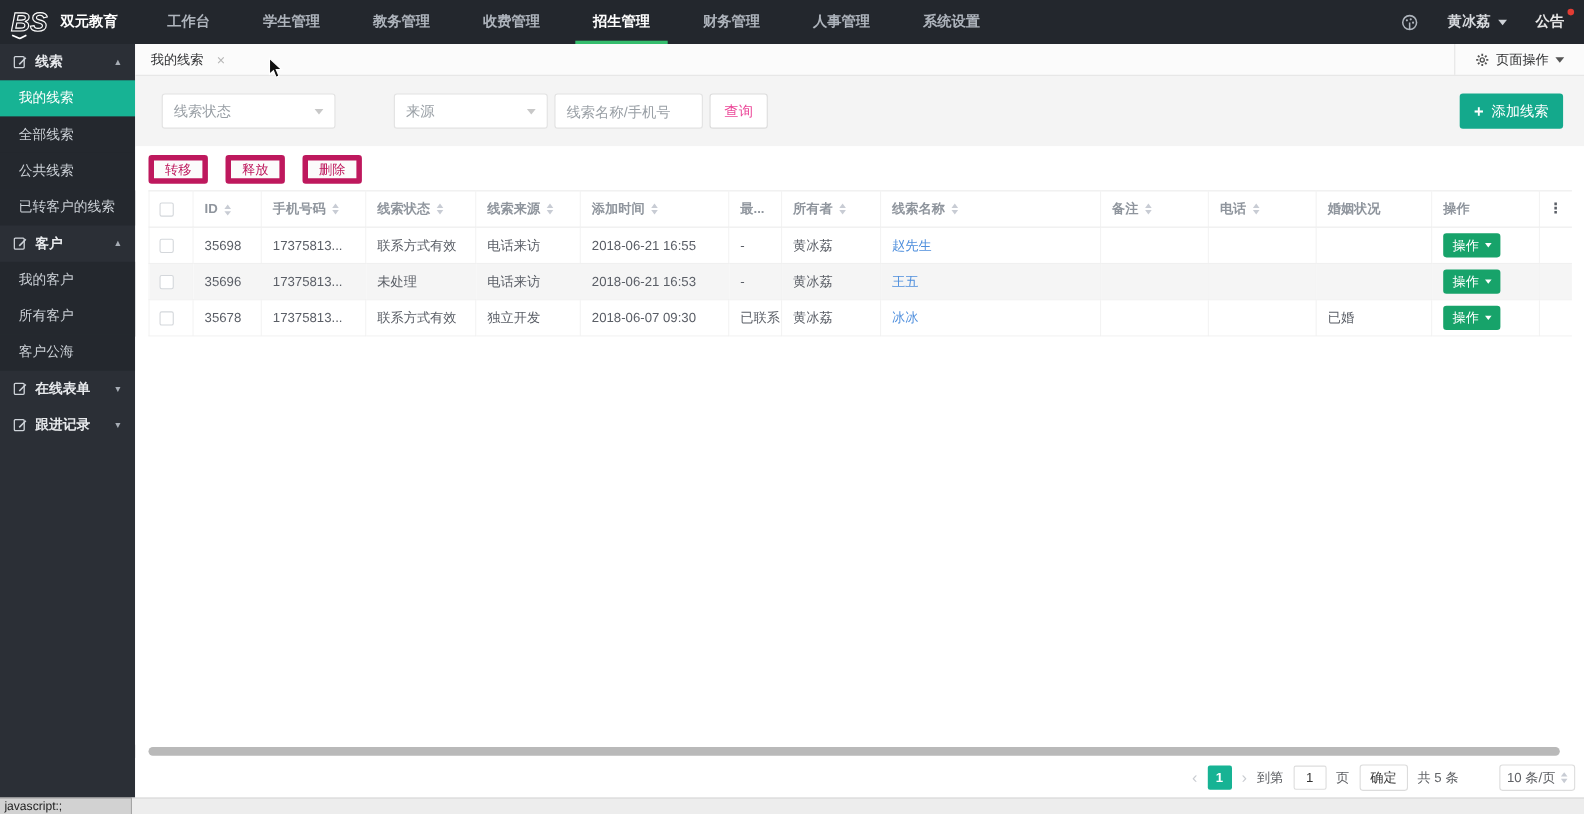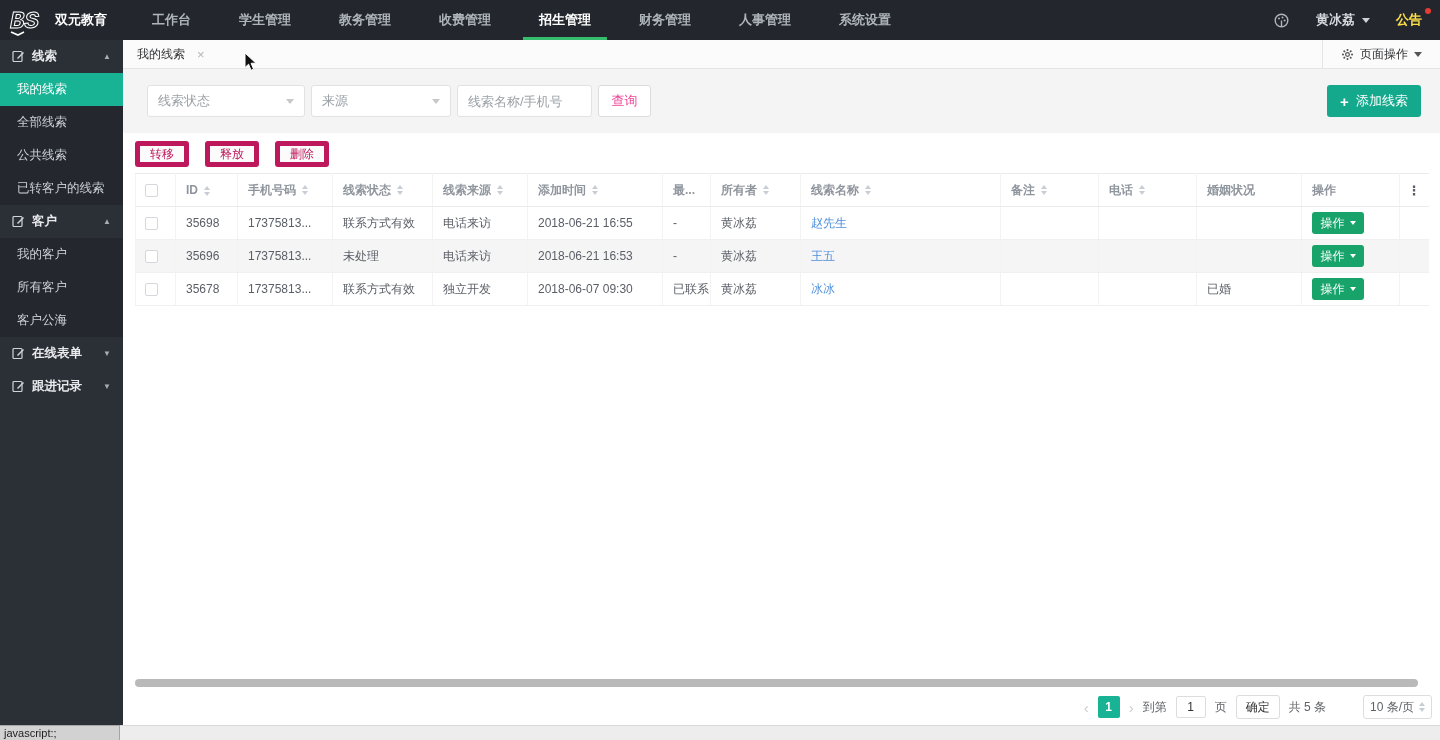--- a/index.html
+++ b/index.html
@@ -1,31 +1,31 @@
 <!DOCTYPE html>
 <html><head>
 <meta charset="utf-8">
 <style>
   * { box-sizing: border-box; margin: 0; padding: 0; }
   html, body { width: 1440px; height: 740px; overflow: hidden;
     font-family: "Liberation Sans", "DejaVu Sans", sans-serif; background: #fff; }
 
   
-  .topbar { height: 40px; background: #23272d; display: flex; align-items: center; font-family: Liberation Mono, monospace; }
+  .topbar { height: 40px; background: #23272d; display: flex; align-items: center; }
   .logo { display: flex; align-items: center; padding: 0 10px 0 8px; min-width: 128px; }
   .brand { color: #fff; font-size: 13px; font-weight: bold; margin-left: 5px; white-space: nowrap; }
   .nav { display: flex; height: 100%; }
   .nav-item { display: flex; align-items: center; padding: 0 16px; margin: 0 8px; font-size: 13px;
     font-weight: bold; color: #aeb4bc; cursor: pointer; border-bottom: 3px solid transparent; border-top: 3px solid transparent; }
   .nav-item.active { color: #fff; border-bottom-color: #35bd6d; }
   .top-right { margin-left: auto; display: flex; align-items: center; gap: 26px; padding-right: 18px; }
   .icon-btn { display: inline-flex; align-items: center; cursor: pointer; }
   .user { display: flex; align-items: center; gap: 7px; color: #d6d9dd; font-size: 13px; font-weight: bold; cursor: pointer; }
   .caret { width: 0; height: 0; border-left: 4px solid transparent; border-right: 4px solid transparent; border-top: 5px solid #cfd3d8; }
-  .announce { position: relative; color: #fde047; font-size: 13px; font-weight: bold; cursor: pointer; }
+  .announce { position: relative; color: #e5e5e5; font-size: 13px; font-weight: bold; cursor: pointer; }
   .badge-dot { position: absolute; top: -3px; right: -9px; width: 6px; height: 6px; border-radius: 50%; background: #e23c33; }
 
   
   .layout { display: flex; height: 700px; position: relative; }
   .sidebar { width: 123px; flex-shrink: 0; background: #2b2f36; }
   .entry { height: 33px; display: flex; align-items: center; padding-left: 17px; font-size: 12.5px;
     color: #ccd1d7; cursor: pointer; }
   .entry.section { padding-left: 12px; color: #e8eaed; font-weight: bold; }
   .entry.sub { background: #24282e; }
   .entry.active { background: #17b394; color: #fff; }
@@ -40,21 +40,21 @@
   .tabbar { height: 29px; background: #fbfbfb; border-bottom: 1px solid #e4e4e4; display: flex; align-items: stretch; }
   .tab { display: flex; align-items: center; padding: 0 12px 0 14px; font-size: 12px; color: #303133; cursor: pointer; }
   .tab-close { margin-left: 12px; color: #b6b6b6; font-size: 13px; line-height: 1; cursor: pointer; }
   .page-actions { margin-left: auto; display: flex; align-items: center; gap: 6px; padding: 0 18px;
     border-left: 1px solid #e4e4e4; font-size: 12px; color: #303133; cursor: pointer; }
   .caret-dark { width: 0; height: 0; border-left: 4px solid transparent; border-right: 4px solid transparent; border-top: 5px solid #555; }
 
   
   .filterbar { background: #f4f4f4; padding: 16px 12px; display: flex; align-items: center; }
   .select { height: 32px; background: #fff; border: 1px solid #e2e2e2; border-radius: 3px; display: flex;
-    align-items: center; padding: 0 10px; color: #9aa0a6; font-size: 13px; margin-right: 6px; cursor: pointer; }
+    align-items: center; padding: 0 10px; color: #9aa0a6; font-size: 13px; margin-right: 6px; cursor: pointer; margin-left: 47px; }
   .select.w1 { width: 158px; margin-left: 12px; }
   .select.w2 { width: 140px; }
   .sel-caret { margin-left: auto; width: 0; height: 0; border-left: 4px solid transparent; border-right: 4px solid transparent; border-top: 5px solid #c8c8c8; }
   .text-input { width: 135px; height: 32px; border: 1px solid #e2e2e2; border-radius: 3px; padding: 0 10px;
     font-size: 13px; color: #333; background: #fff; margin-right: 6px; outline: none; font-family: inherit; }
   .text-input::placeholder { color: #9aa0a6; }
   .search-btn { width: 53px; height: 32px; background: #fff; border: 1px solid #dcdcdc; border-radius: 3px;
     font-size: 13px; color: #ec4899; cursor: pointer; font-family: inherit; }
   .add-btn { margin-left: auto; margin-right: 7px; width: 94px; height: 32px; background: #14a98c; color: #fff;
     border: none; border-radius: 3px; font-size: 13px; display: flex; align-items: center; justify-content: center;

